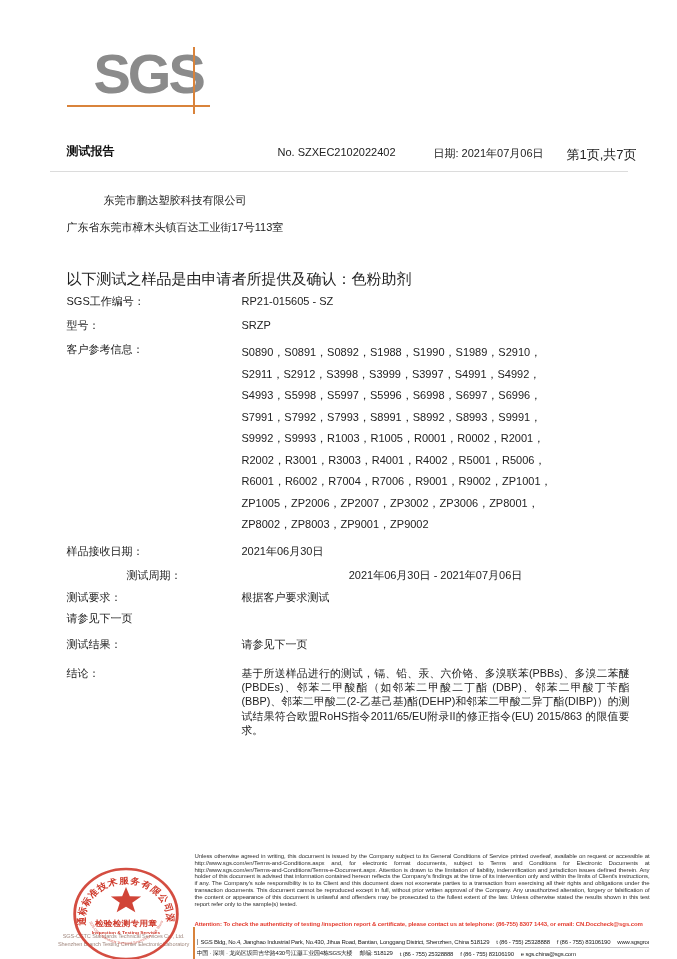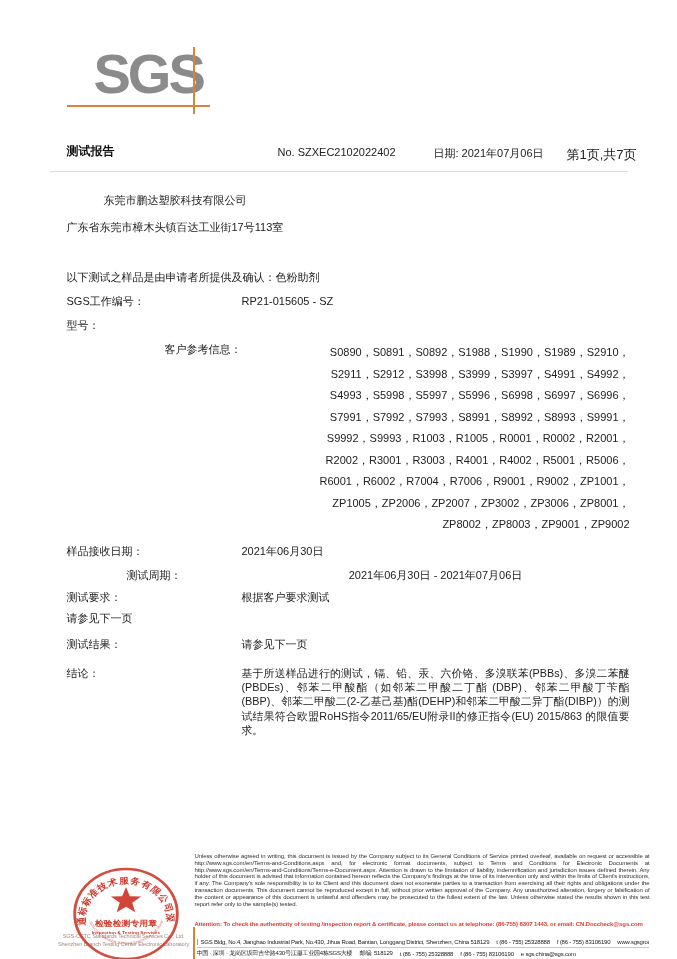--- a/index.html
+++ b/index.html
@@ -17,26 +17,26 @@
   .hdr .title{position:absolute;left:0;top:0;font-size:12px;font-weight:bold;color:#111;}
   .hdr .no{position:absolute;left:211px;top:3px;font-size:11px;}
   .hdr .date{position:absolute;left:367px;top:3px;font-size:11px;}
   .hdr .pg{position:absolute;left:500px;top:3px;font-size:13px;}
   .hdr-rule{position:absolute;left:40px;right:40px;top:155px;height:1px;background:#dcdcdc;}
 
   
   .client{position:absolute;left:57px;top:171px;font-size:11px;line-height:27px;text-align:center;}
 
   
-  .intro{position:absolute;left:57px;top:254px;font-size:11px;}
+  .intro{position:absolute;left:57px;top:254px;font-size:15px;}
   .fields{position:absolute;left:57px;top:278px;right:38px;font-size:11px;}
   .frow{display:flex;margin-bottom:9px;}
   .frow.mb7{margin-bottom:7px;text-align:center;}
   .frow.mb6{margin-bottom:6px;}
-  .frow.mb8{margin-bottom:8px;text-align:right;}
+  .frow.mb8{margin-bottom:8px;}
   .frow.mb11{margin-bottom:11px;}
   .frow.mb14{margin-bottom:14px;}
   .flabel{width:175px;flex:0 0 175px;line-height:15px;}
   .fvalue{flex:1;line-height:15px;}
   .fvalue.list{white-space:pre-line;line-height:21.5px;}
   .fvalue.para{font-size:10.8px;line-height:14.4px;text-align:justify;}
 
   
   .f-disc{position:absolute;left:185px;top:837px;width:455px;font-size:6px;line-height:6.8px;
           color:#333;text-align:justify;letter-spacing:-0.1px;}
@@ -81,20 +81,21 @@
 
   <div class="intro">以下测试之样品是由申请者所提供及确认：色粉助剂</div>
 
   <div class="fields">
     <div class="frow">
       <div class="flabel">SGS工作编号：</div>
       <div class="fvalue">RP21-015605 - SZ</div>
     </div>
     <div class="frow">
       <div class="flabel">型号：</div>
+      <div class="fvalue">SRZP</div>
     </div>
     <div class="frow mb8">
       <div class="flabel">客户参考信息：</div>
       <div class="fvalue list">S0890，S0891，S0892，S1988，S1990，S1989，S2910，
 S2911，S2912，S3998，S3999，S3997，S4991，S4992，
 S4993，S5998，S5997，S5996，S6998，S6997，S6996，
 S7991，S7992，S7993，S8991，S8992，S8993，S9991，
 S9992，S9993，R1003，R1005，R0001，R0002，R2001，
 R2002，R3001，R3003，R4001，R4002，R5001，R5006，
 R6001，R6002，R7004，R7006，R9001，R9002，ZP1001，

